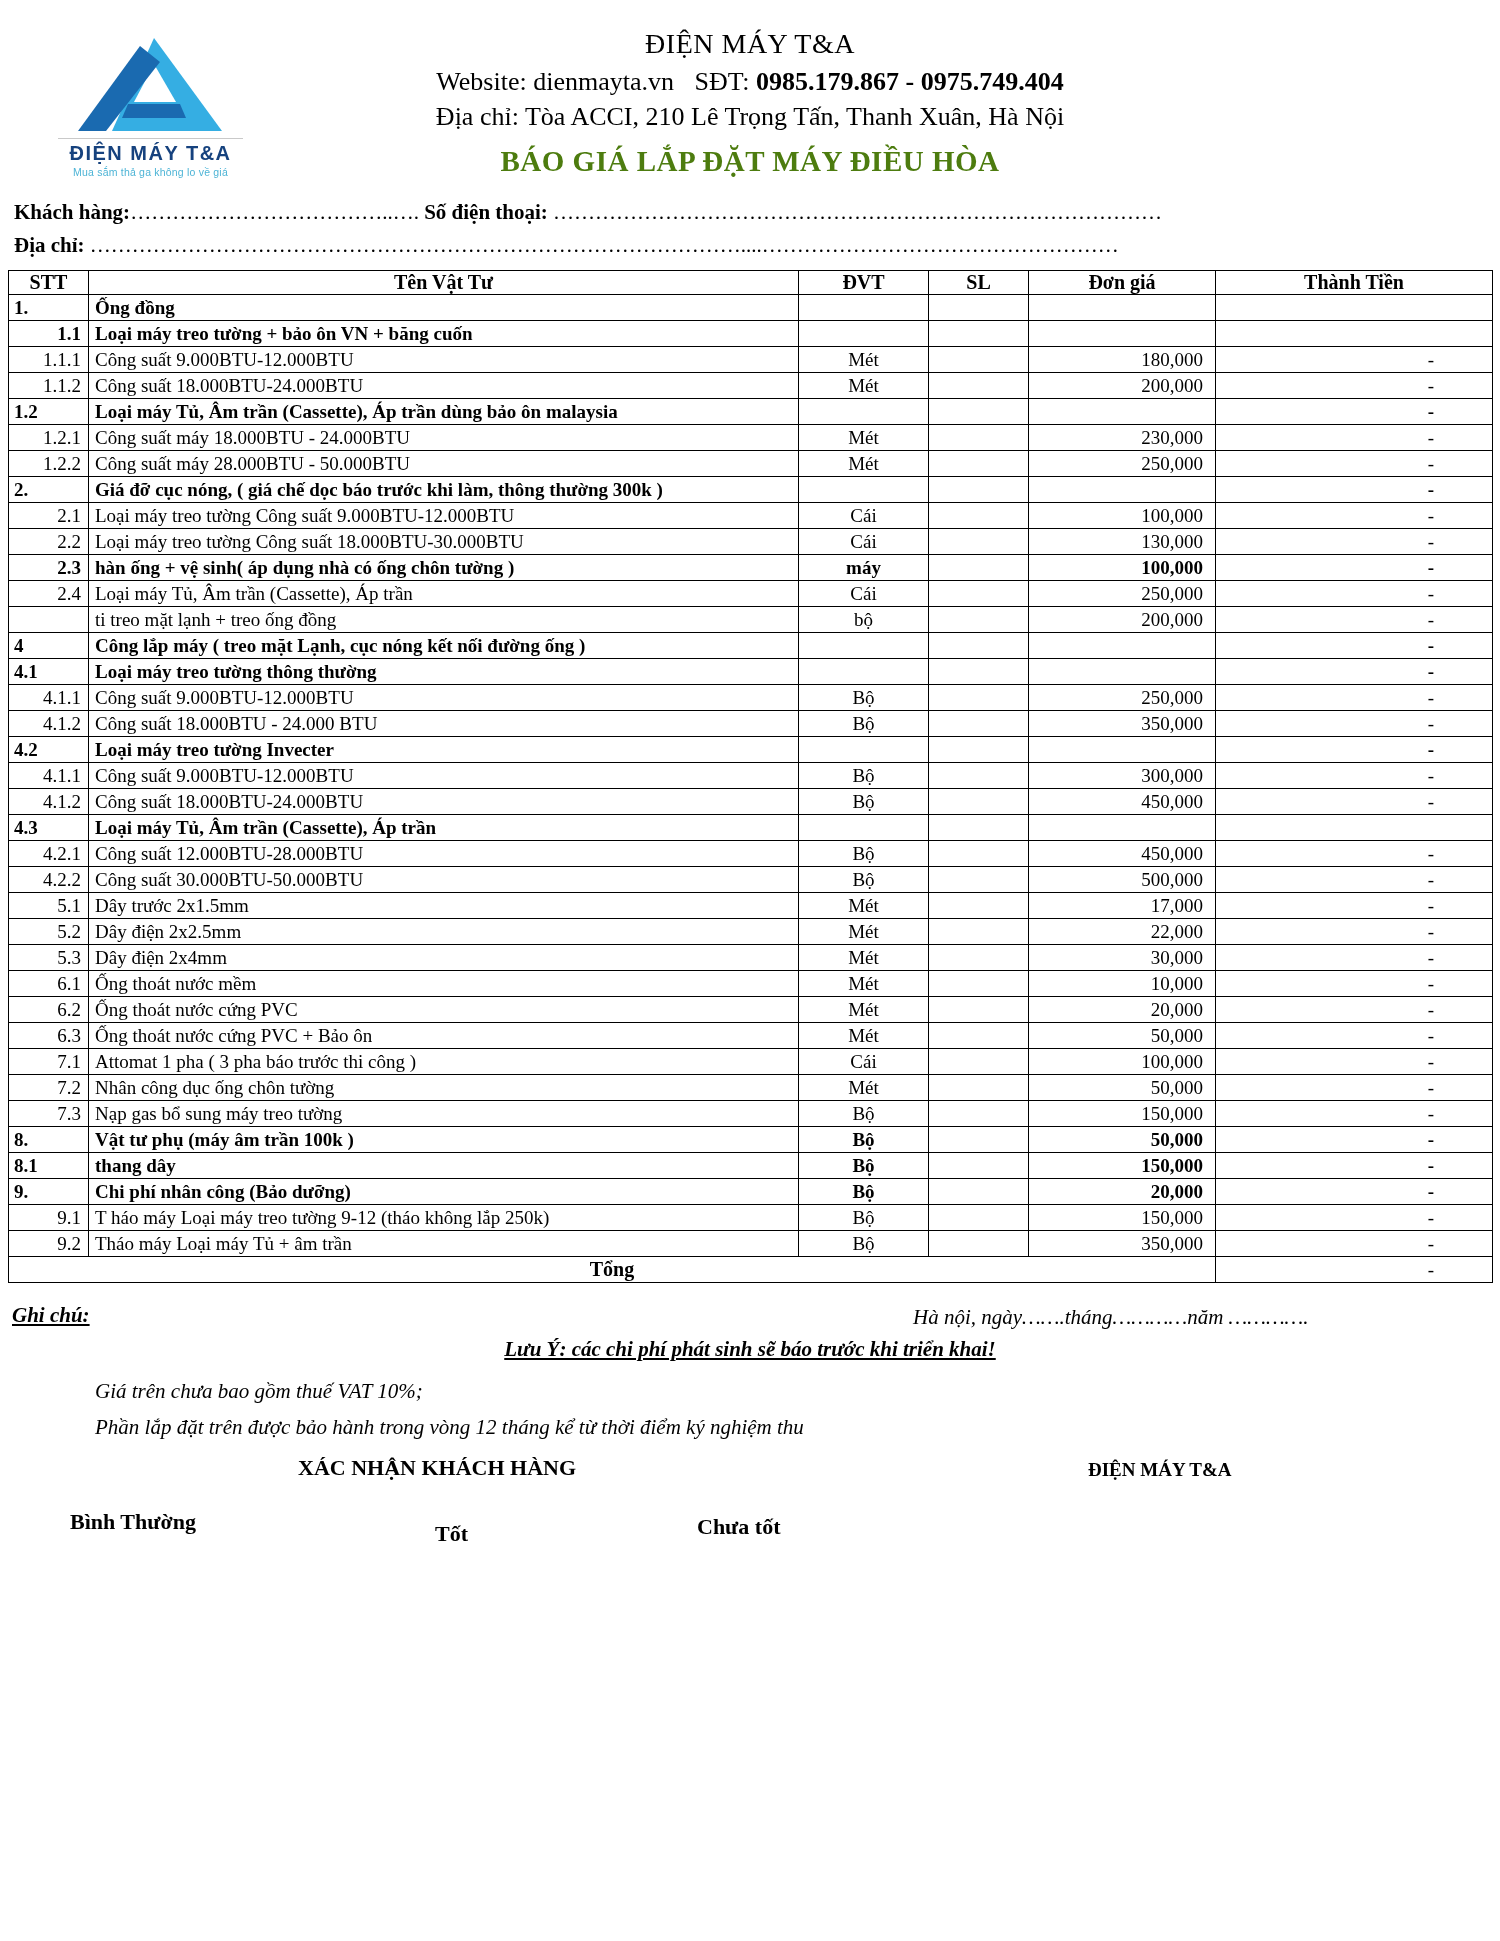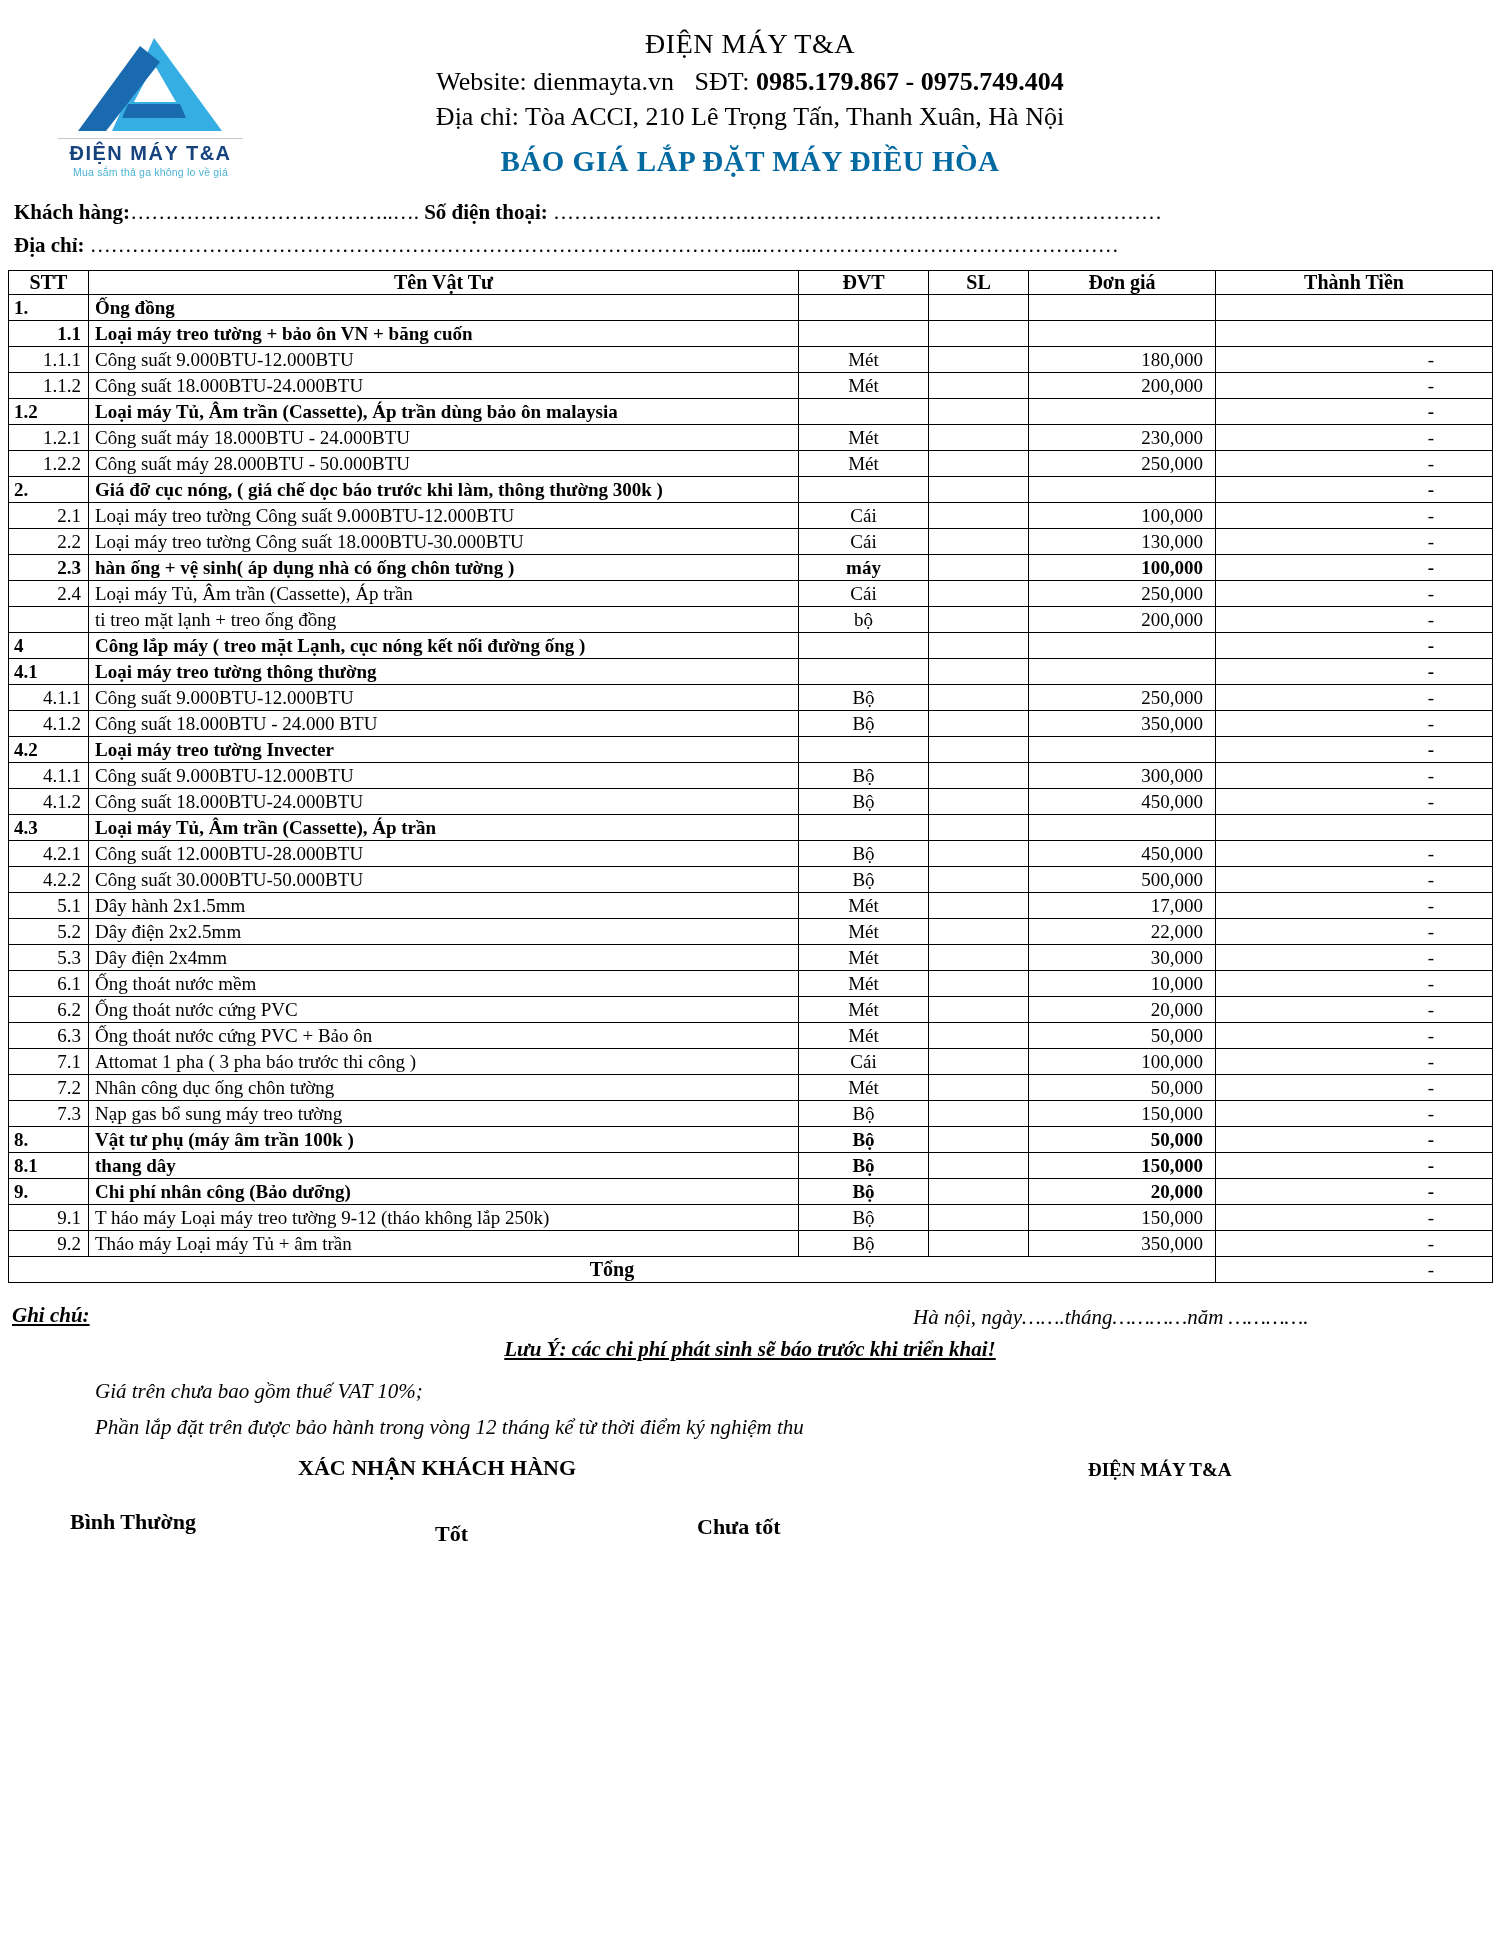--- a/index.html
+++ b/index.html
@@ -19,21 +19,21 @@
   }
   .logo svg { display: block; margin: 0 auto; }
   .logo-text { font-size: 20px; font-weight: bold; color: #16427e; letter-spacing: 1.5px; margin-top: 4px; border-top: 1px solid #c9c9c9; padding-top: 3px; }
   .logo-tagline { font-size: 10.5px; color: #4db4d6; letter-spacing: .2px; margin-top: 1px; }
 
   .header-text { text-align: center; }
   .company-name { font-size: 28px; letter-spacing: .5px; }
   .website-line { font-size: 26px; margin-top: 7px; }
   .phones { font-weight: bold; text-align: right; }
   .address-line { font-size: 26px; margin-top: 5px; }
-  .doc-title { font-size: 29px; font-weight: bold; color: #0369a1; margin-top: 13px; letter-spacing: .5px; }
+  .doc-title { font-size: 29px; font-weight: bold; color: #4d7c0f; margin-top: 13px; letter-spacing: .5px; }
 
   
   .customer { margin: 22px 14px 0 14px; font-size: 21px; }
   .customer-line { margin-top: 8px; white-space: nowrap; overflow: hidden; }
   .customer-label { font-weight: bold; }
 
   
   table.price-table {
     border-collapse: collapse; table-layout: fixed;
     width: 1484px; margin: 12px 8px 0 8px;
@@ -305,21 +305,21 @@
       <tr>
         <td class="col-stt stt-item">4.2.2</td>
         <td class="col-name">Công suất 30.000BTU-50.000BTU</td>
         <td class="col-dvt">Bộ</td>
         <td class="col-sl"></td>
         <td class="col-price">500,000</td>
         <td class="col-total">-</td>
       </tr>
       <tr>
         <td class="col-stt stt-item">5.1</td>
-        <td class="col-name">Dây hành 2x1.5mm</td>
+        <td class="col-name">Dây trước 2x1.5mm</td>
         <td class="col-dvt">Mét</td>
         <td class="col-sl"></td>
         <td class="col-price">17,000</td>
         <td class="col-total">-</td>
       </tr>
       <tr>
         <td class="col-stt stt-item">5.2</td>
         <td class="col-name">Dây điện 2x2.5mm</td>
         <td class="col-dvt">Mét</td>
         <td class="col-sl"></td>

